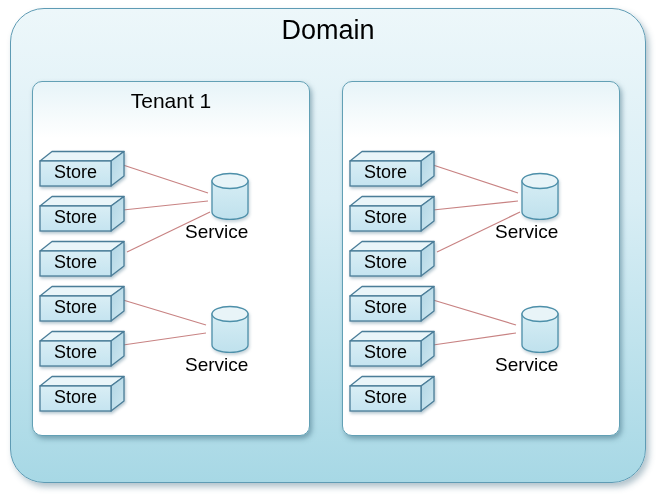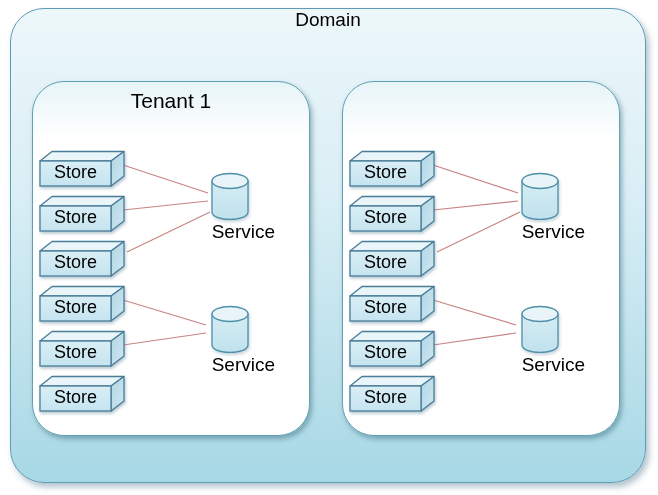--- a/index.html
+++ b/index.html
@@ -14,30 +14,31 @@
   .domain {
     position: absolute;
     left: 10px; top: 8px;
     width: 634px; height: 473px;
     border: 1.5px solid #5e9bb4;
     border-radius: 34px;
     background: linear-gradient(180deg, #edf7fa 0%, #d9eef5 40%, #a7d8e5 100%);
     box-shadow: 3px 4px 6px rgba(80,120,140,0.45);
   }
   .domain-title {
+    margin-top: 6px;
     text-align: center;
-    font-size: 19px;
+    font-size: 27px;
     line-height: 1.15;
   }
   .tenant {
     position: absolute;
     top: 72px;
     width: 276px; height: 353px;
     border: 1.5px solid #62a0b5;
-    border-radius: 32px;
+    border-radius: 10px;
     background: linear-gradient(180deg, #e7f4f8 0%, #ffffff 16%);
     box-shadow: 2px 3px 5px rgba(60,105,125,0.5);
   }
   .tenant-1 { left: 21px; }
   .tenant-2 { left: 331px; }
   .tenant-title {
     margin-top: 7px;
     text-align: center;
     font-size: 21px;
     line-height: 1.15;
@@ -66,21 +67,21 @@
   .store-label {
     position: absolute; left: 1px; top: 11px;
     width: 71px; height: 22px;
     display: flex; align-items: center; justify-content: center;
     font-size: 18px;
   }
   .service {
     position: absolute;
     left: 152px;
     width: 90px;
-    text-align: right;
+    text-align: left;
   }
   .sv1 { top: 90px; } .sv2 { top: 223px; }
   .cyl {
     display: block;
     width: 40px; height: 48px;
     margin: 0 auto;
     filter: drop-shadow(1.5px 2px 1.5px rgba(90,130,150,0.35));
   }
   .cyl-body { fill: url(#gradCyl); stroke: #4d8fa9; stroke-width: 1.3; }
   .cyl-top  { fill: #e8f4f8;       stroke: #4d8fa9; stroke-width: 1.3; }

